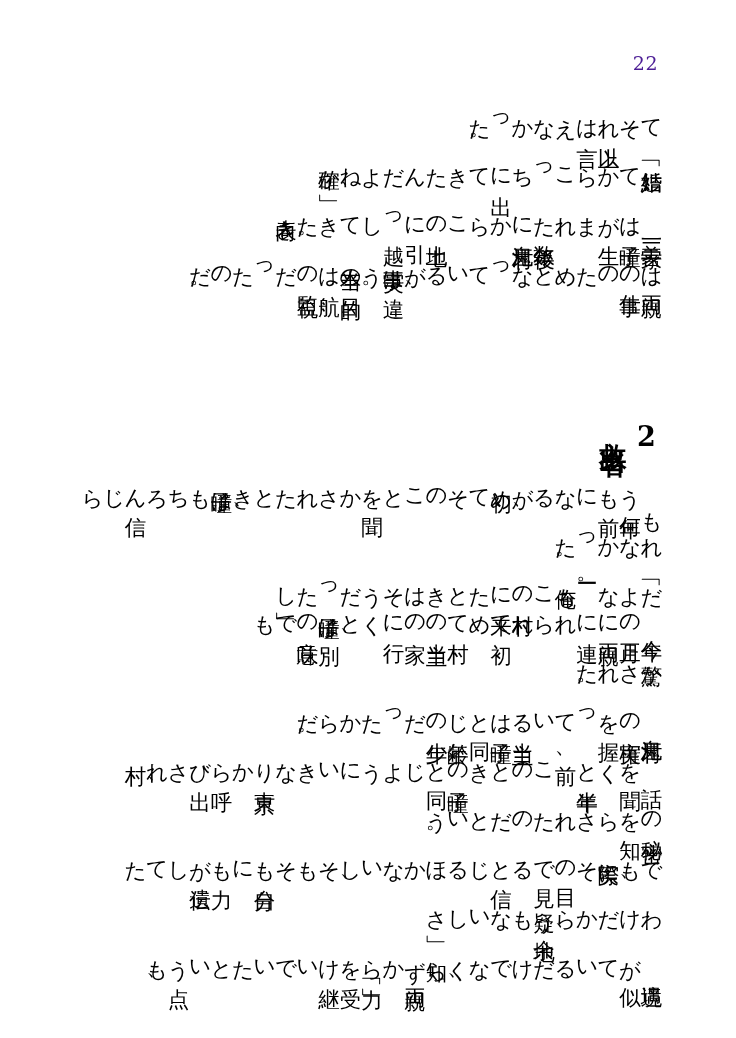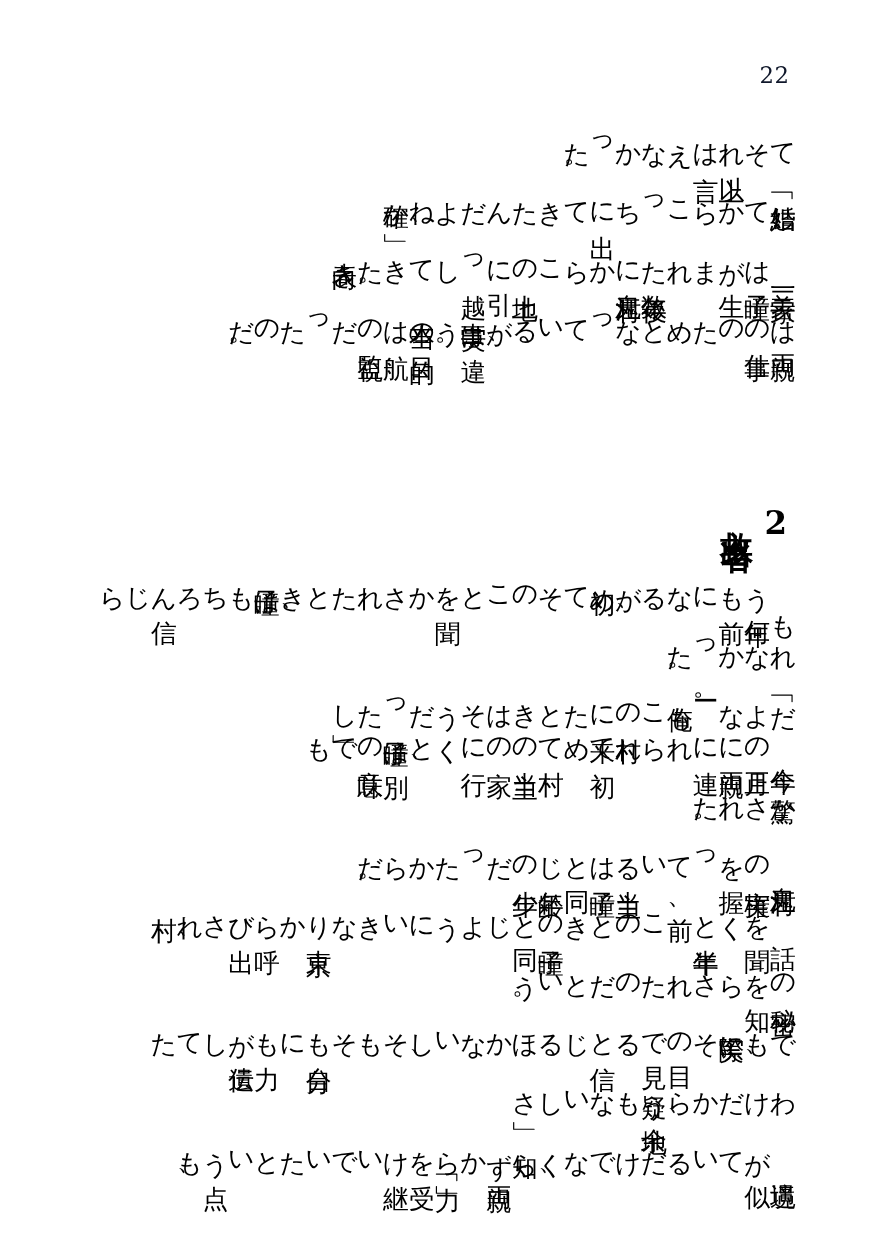--- a/index.html
+++ b/index.html
@@ -20,21 +20,21 @@
     height: 1038px;
     background: #ffffff;
   }
   .page-number {
     position: absolute;
     top: 52px;
     right: 78px;
     font-size: 19px;
     font-family: "DejaVu Serif", "Liberation Serif", serif;
     letter-spacing: 0.5px;
-    color: #0f172a;
+    color: #4c1d95;
   }
   .text-body {
     position: absolute;
     top: 104px;
     right: 74px;
     height: 880px;
     width: 600px;
     display: flex;
     flex-direction: row;
     justify-content: flex-start;

